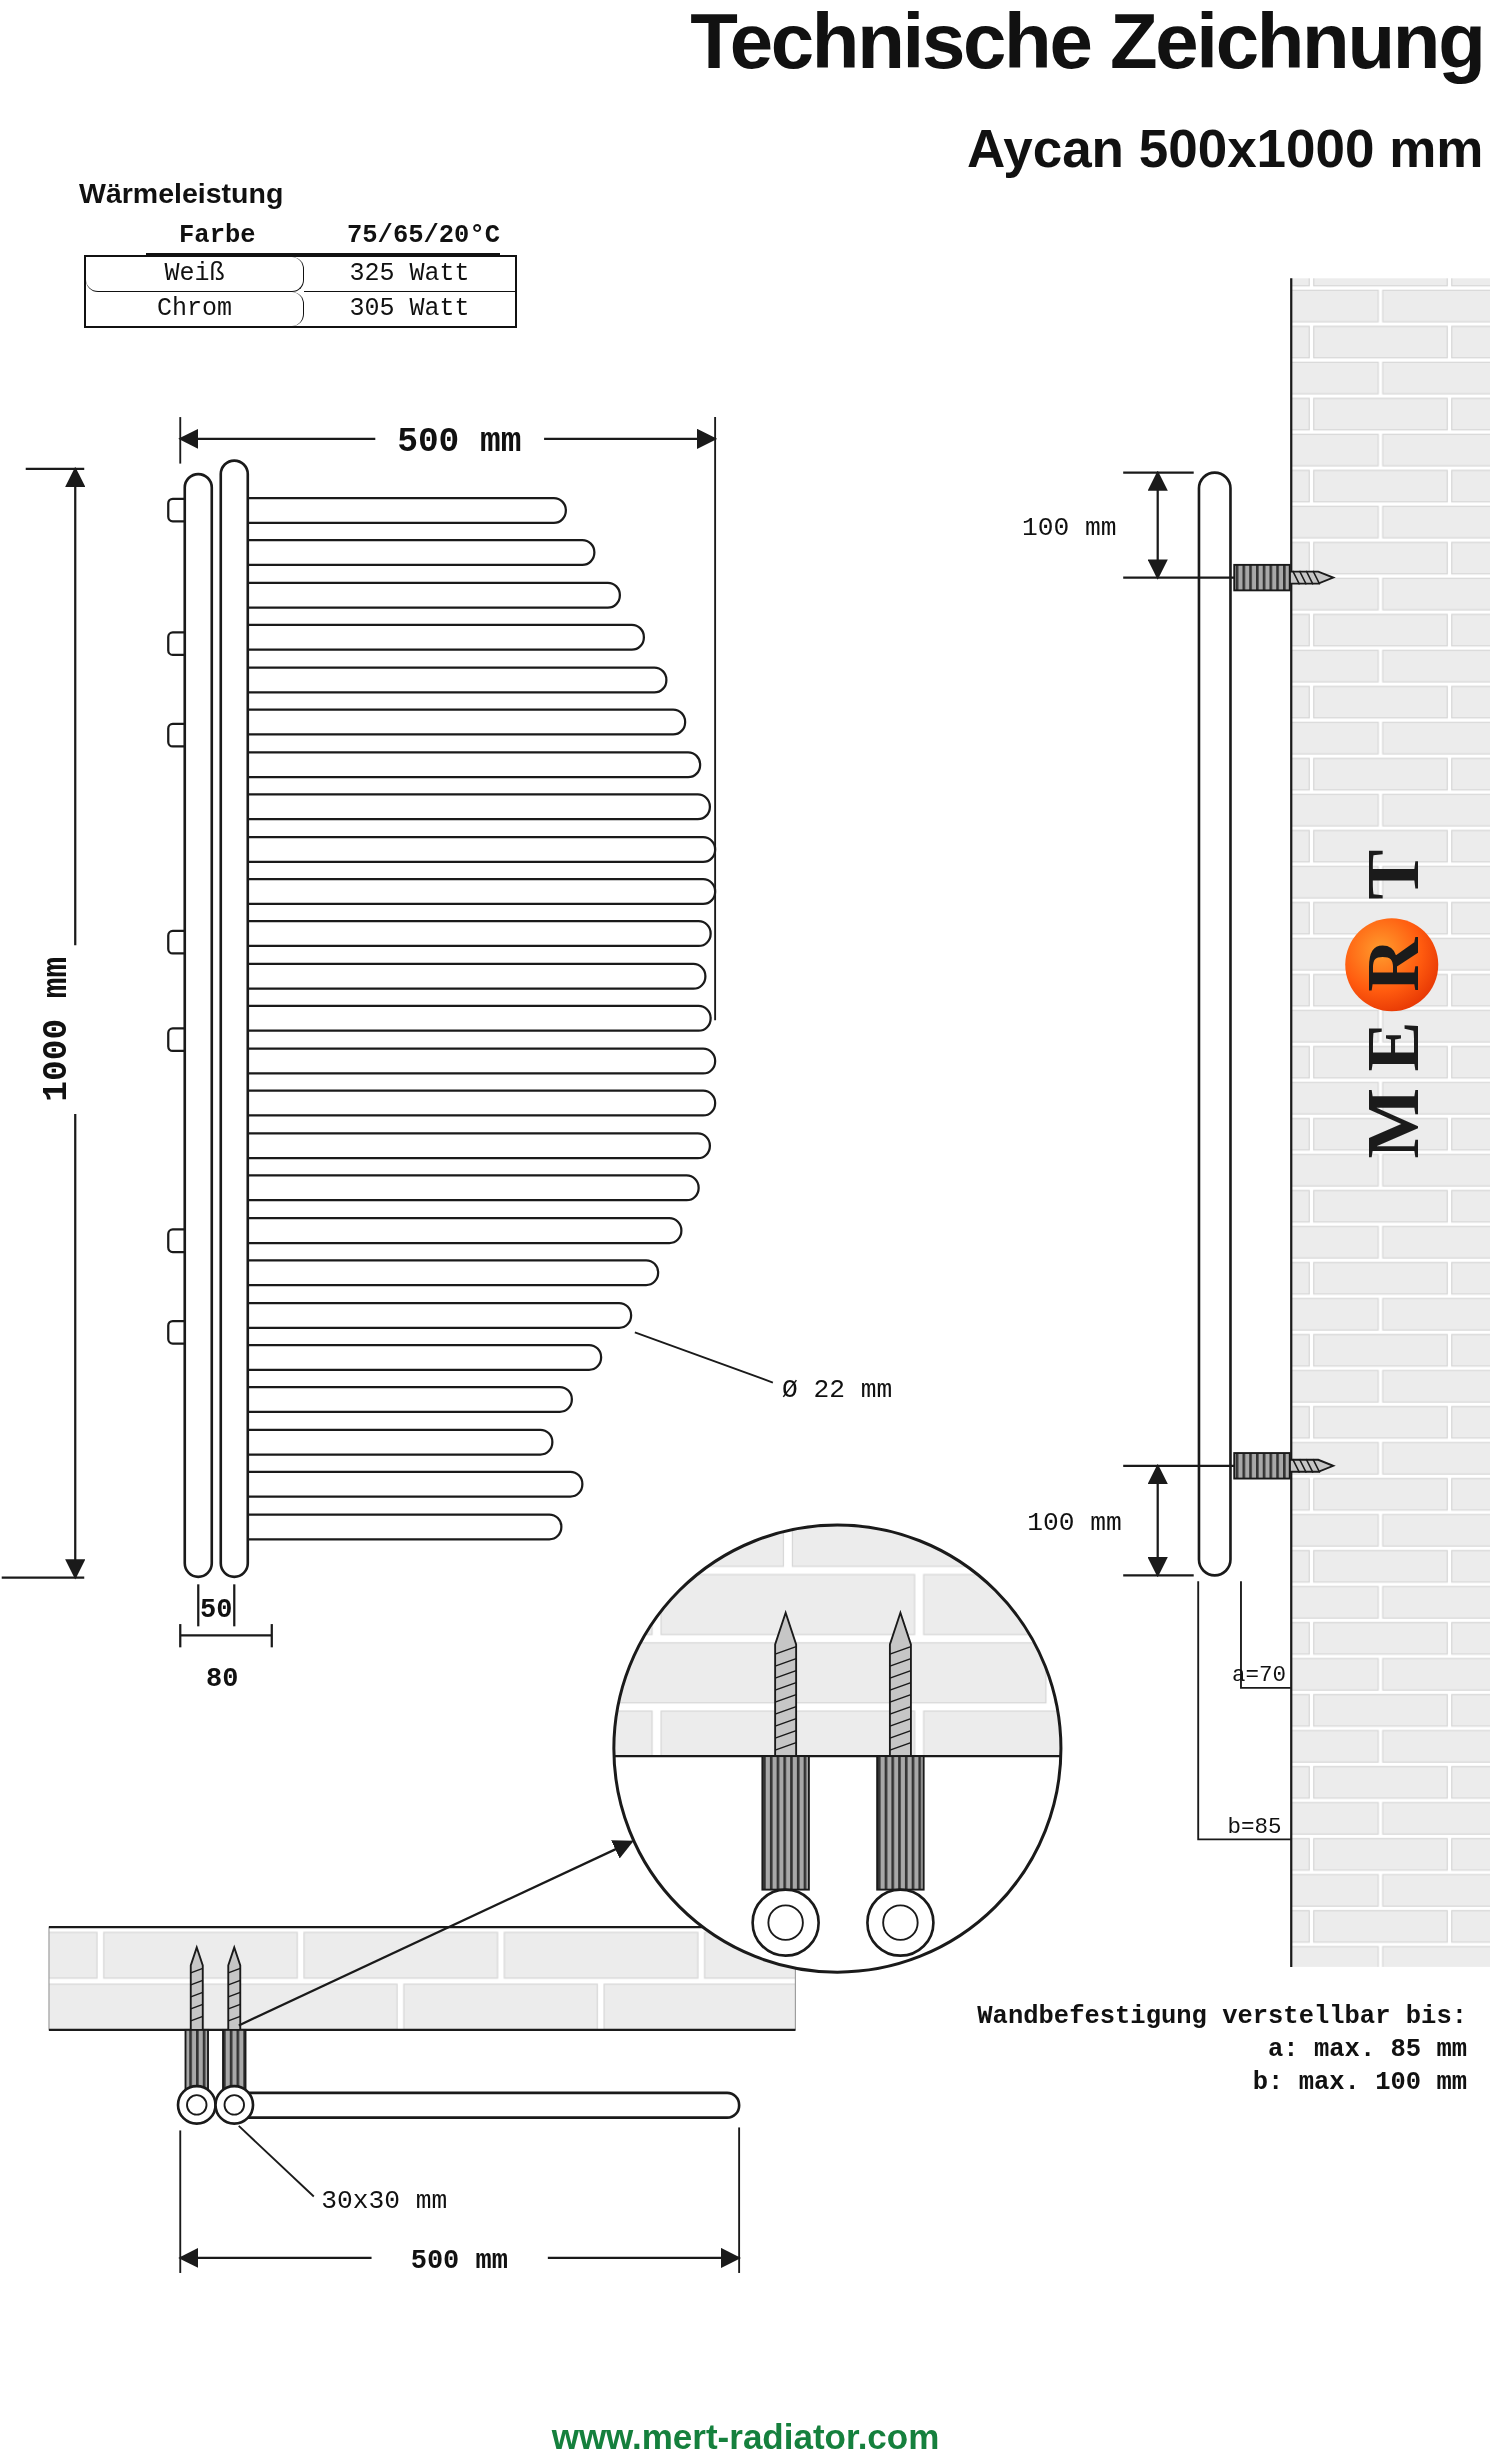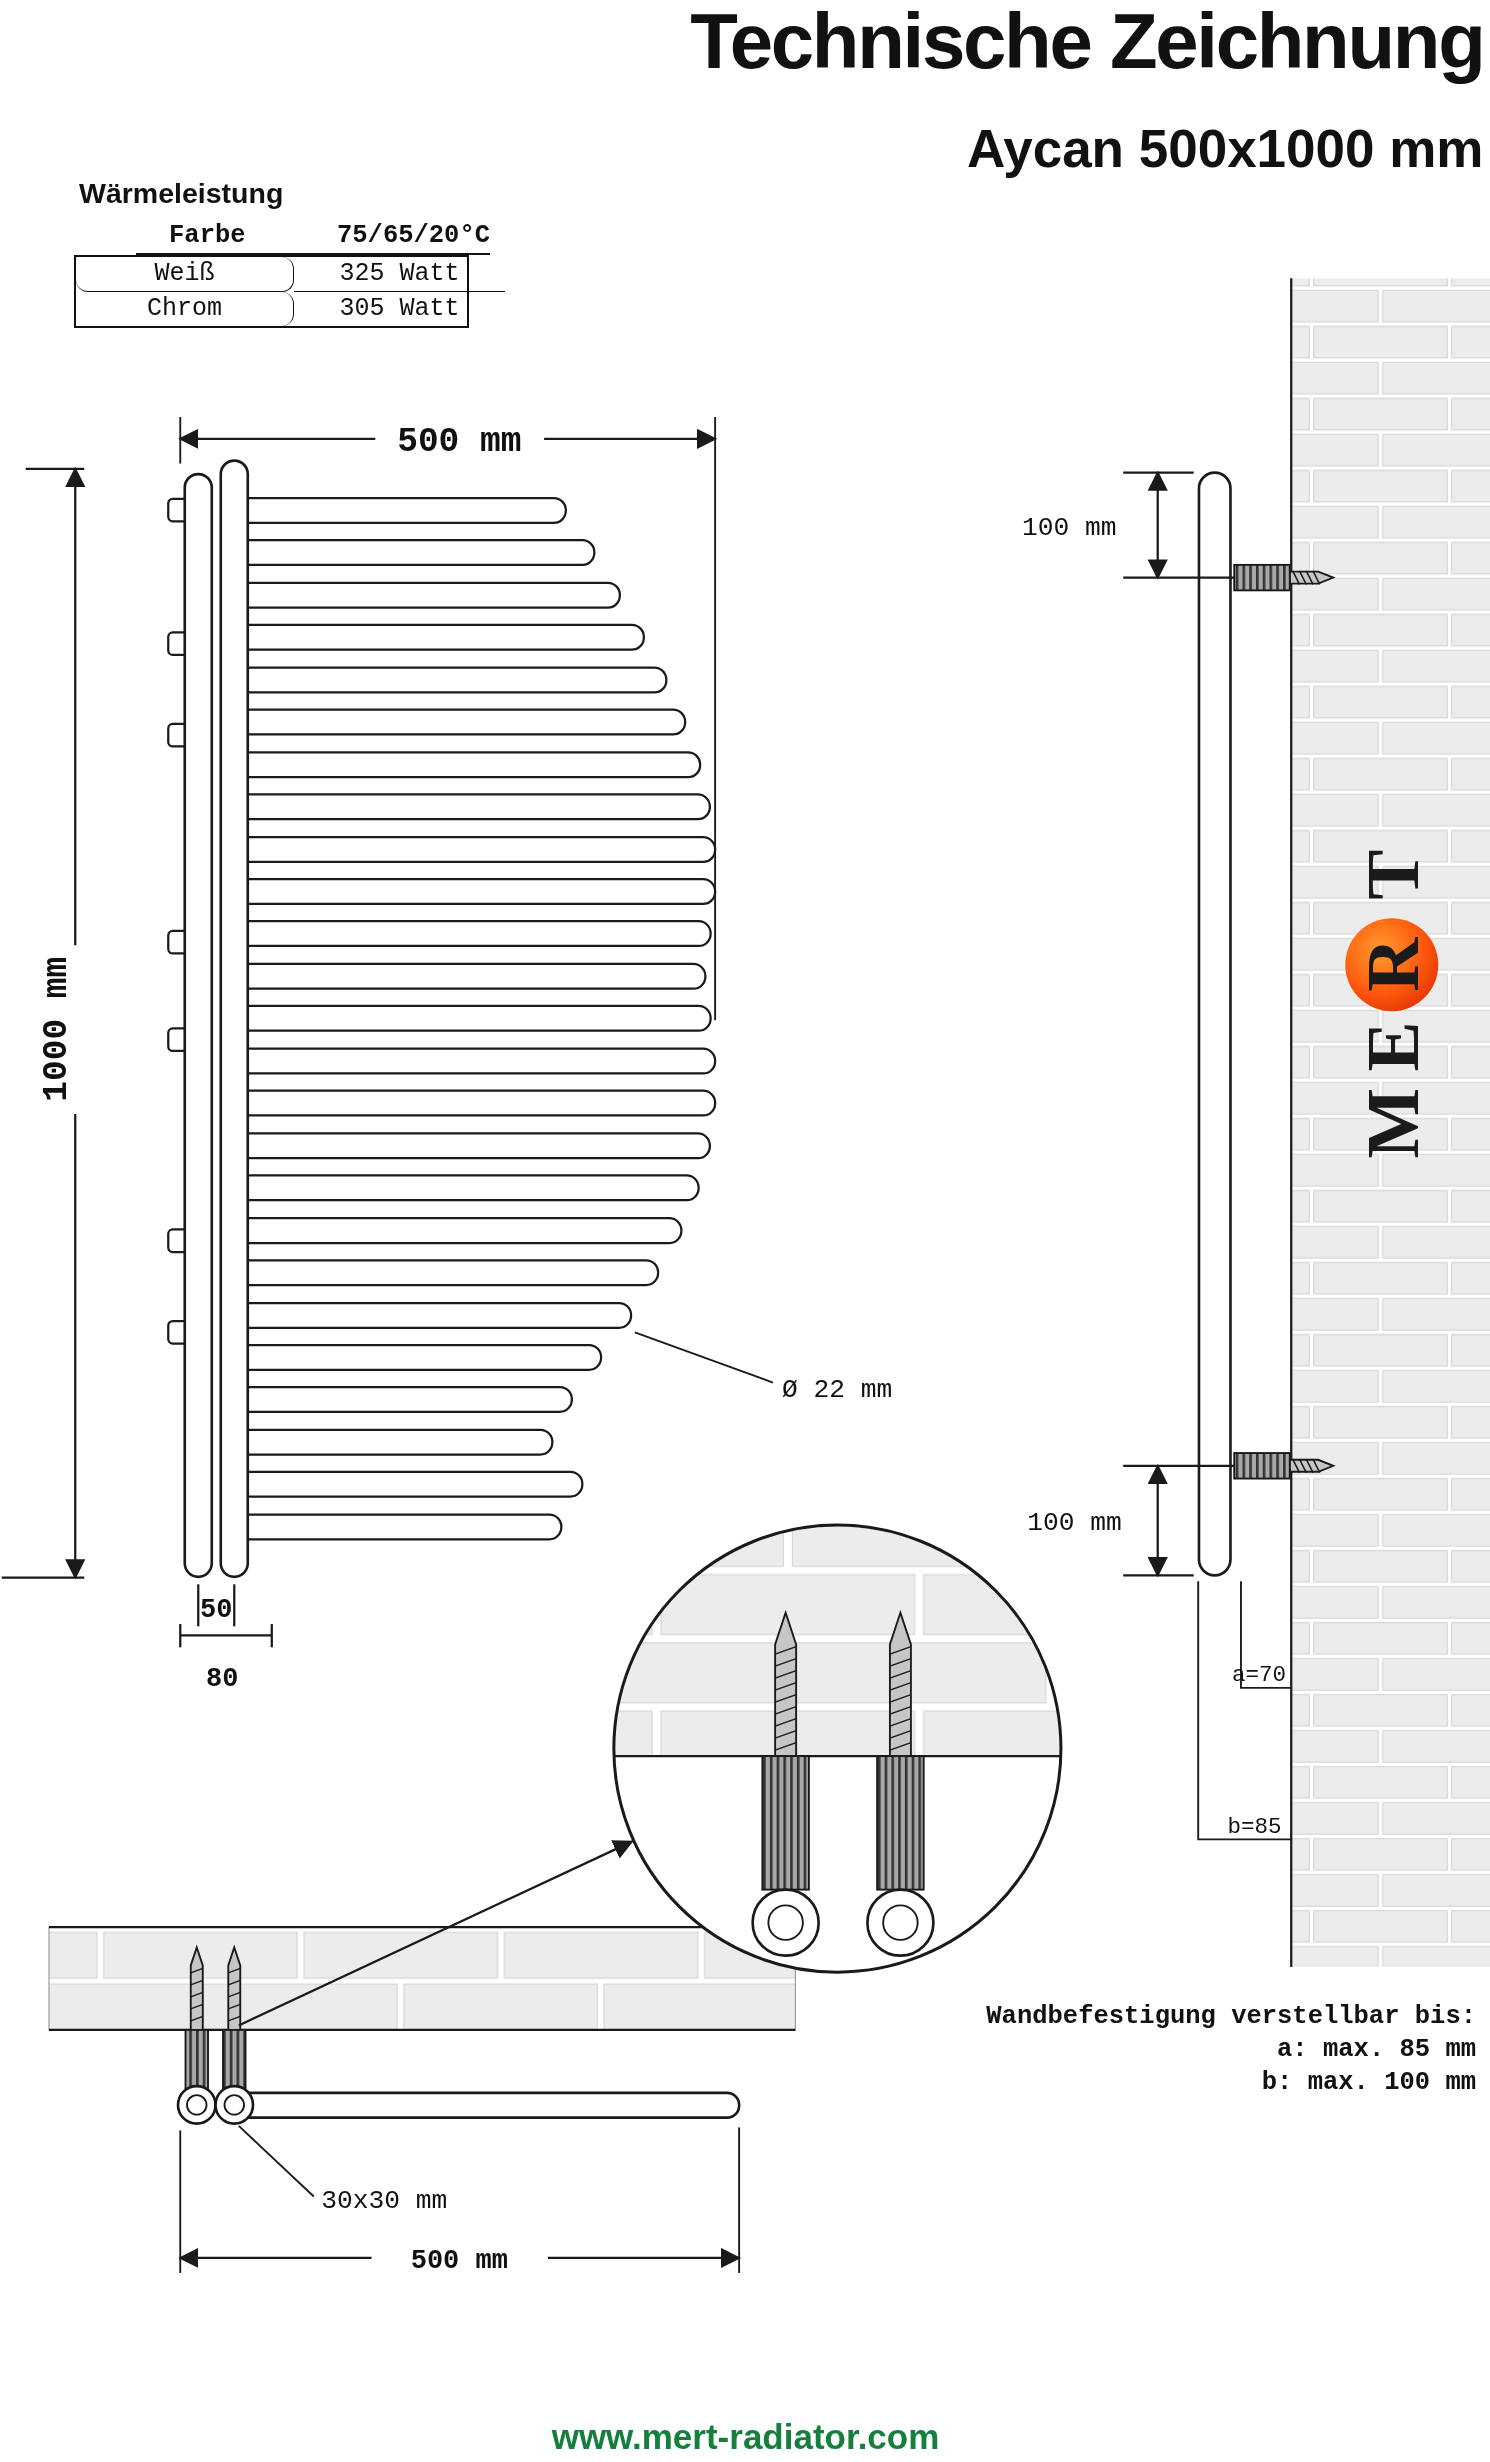--- a/index.html
+++ b/index.html
@@ -2,30 +2,30 @@
 <html style="font-size:12px"><head>
 <meta charset="utf-8">
 <style>
   html,body{margin:0;padding:0;background:#fff;}
   .canvas{position:relative;width:1491px;height:2462px;background:#fff;overflow:hidden;
           font-family:"Liberation Sans",sans-serif;color:#111;}
   .abs{position:absolute;}
   .title{top:0;right:7.5px;font-size:78px;font-weight:bold;letter-spacing:-2.3px;line-height:83px;white-space:nowrap;}
   .subtitle{top:120px;right:7.5px;font-size:53px;font-weight:bold;line-height:57px;white-space:nowrap;}
   .heatHeading{top:177px;left:79px;font-size:28.5px;font-weight:bold;}
-  .heatTable{top:221px;left:74px;width:395px;font-family:"Liberation Mono",monospace;}
+  .heatTable{top:221px;left:84px;width:433px;font-family:"Liberation Mono",monospace;}
   .heatHeader{margin-left:62px;width:354px;display:flex;border-bottom:2.3px solid #111;
               font-weight:bold;font-size:25.5px;padding-bottom:3px;}
   .heatHeader .hc1{width:143px;text-align:center;}
   .heatHeader .hc2{width:212px;text-align:right;}
   .heatBox{border:2.3px solid #111;display:grid;grid-template-columns:218px 211px;}
   .heatBox .cell{font-size:25px;line-height:34px;height:34px;text-align:center;}
   .heatBox .c1{border-right:1.9px solid #111;border-radius:12px;}
   .heatBox .r1{border-bottom:1.9px solid #111;}
-  .mountNote{top:2000px;right:15px;text-align:right;font-family:"Liberation Mono",monospace;
+  .mountNote{top:2000px;right:24px;text-align:right;font-family:"Liberation Mono",monospace;
              font-weight:bold;font-size:25.5px;line-height:33px;white-space:nowrap;}
   .footer{top:2417px;left:0;width:100%;text-align:center;font-size:35px;font-weight:bold;color:#15803d;}
   svg{position:absolute;top:0;left:0;}
   .tube{fill:#fff;stroke:#1a1a1a;stroke-width:3;}
   .pipe{fill:#fff;stroke:#1a1a1a;stroke-width:3.5;}
   .ext{stroke:#1a1a1a;stroke-width:2.5;fill:none;}
   .tick{stroke:#1a1a1a;stroke-width:3;fill:none;}
   .dln{stroke:#1a1a1a;stroke-width:3;fill:none;}
   .thinln{stroke:#1a1a1a;stroke-width:2.5;fill:none;}
   .dimB{font:bold 46px "Liberation Mono",monospace;fill:#111;}

